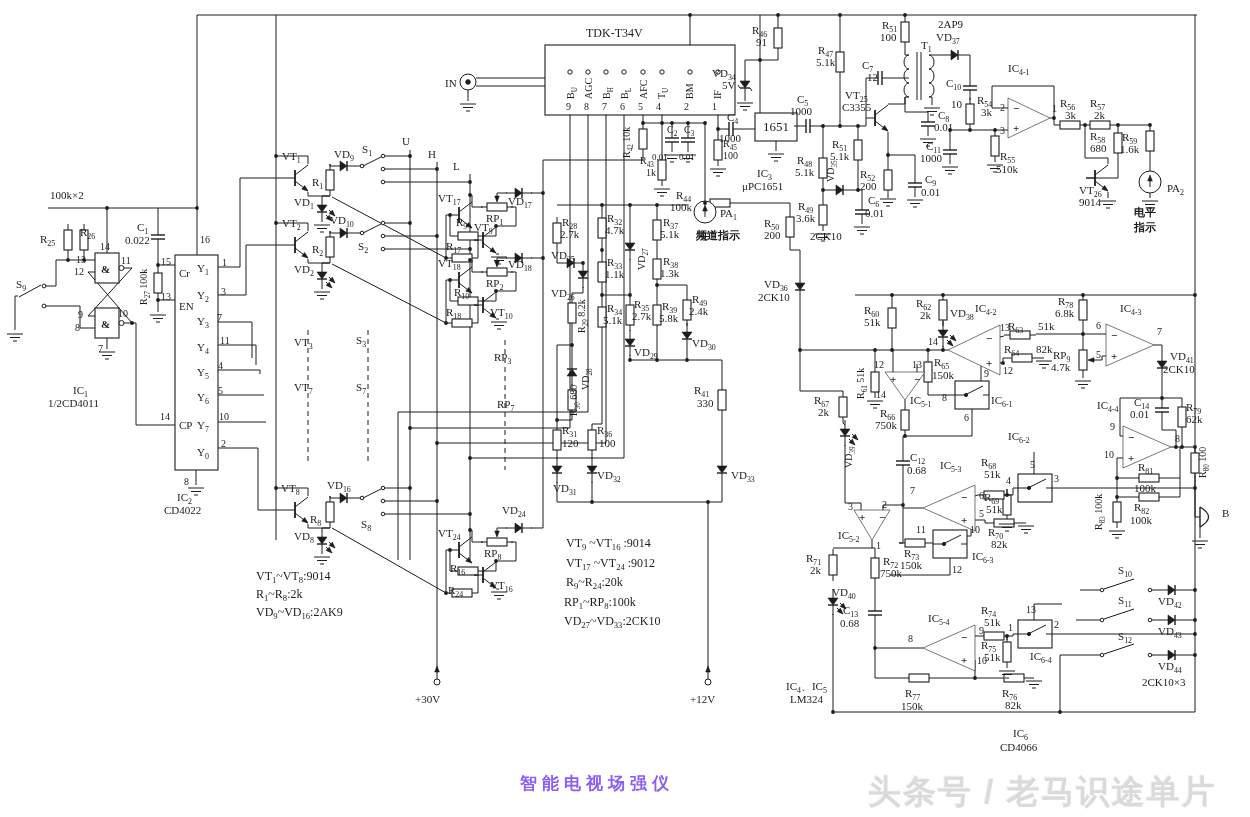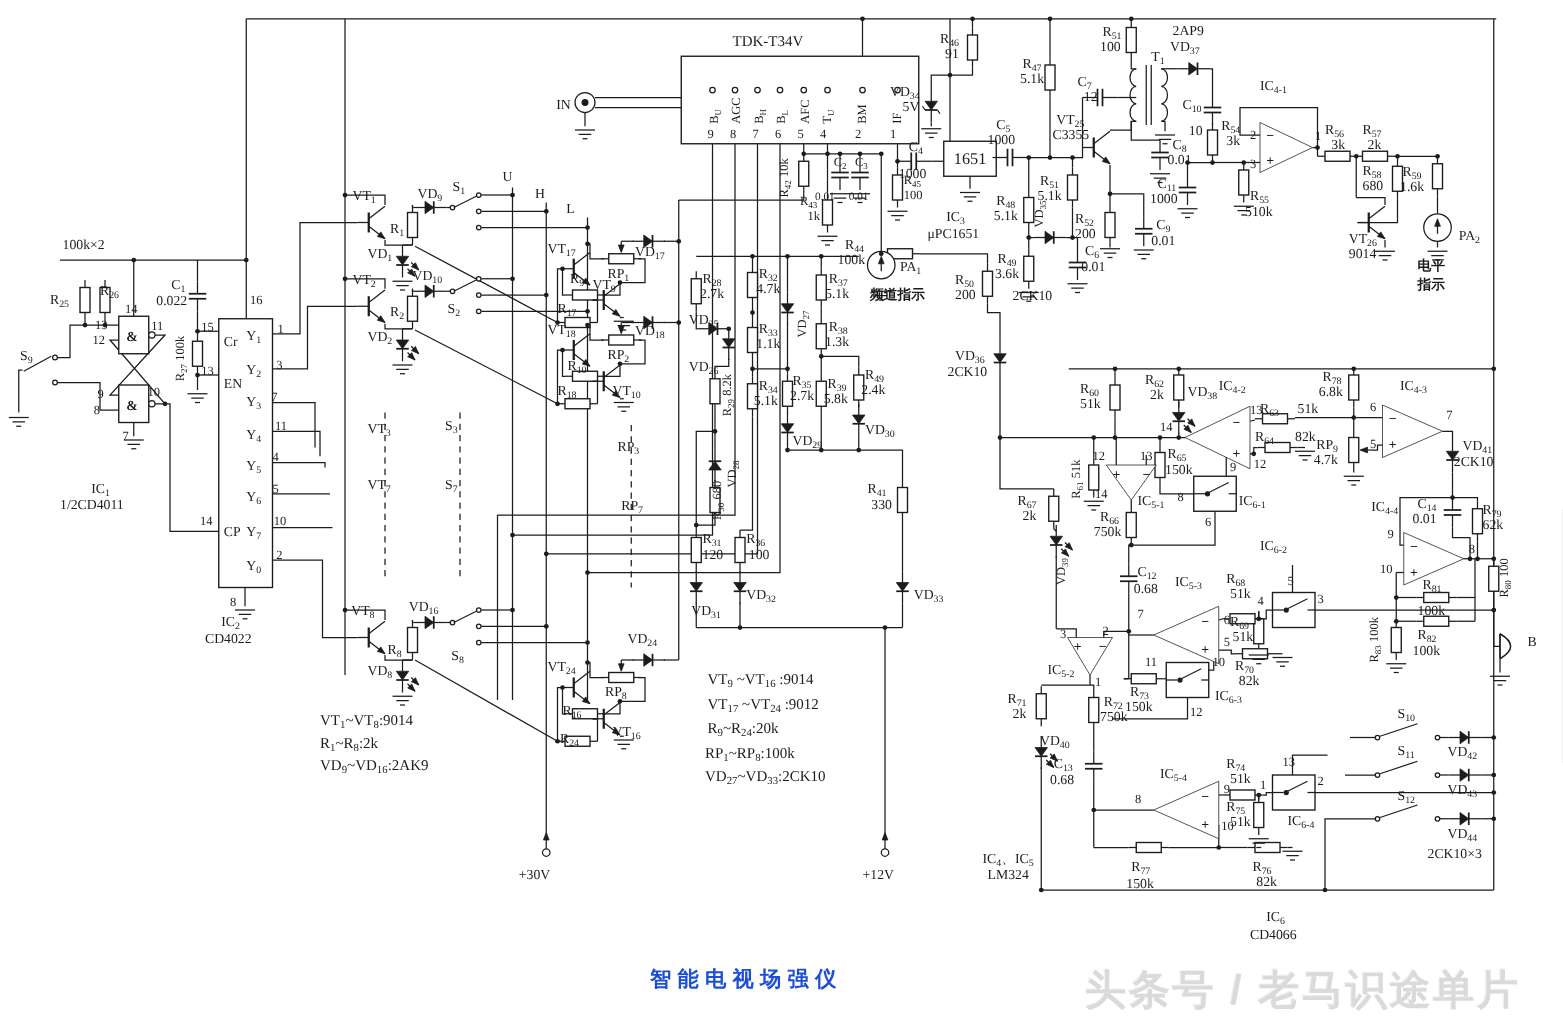--- a/index.html
+++ b/index.html
@@ -1,20 +1,20 @@
 <!DOCTYPE html>
 <html><head>
 <meta charset="utf-8">
 <style>
   html,body{margin:0;padding:0;background:#e8e8e8;}
   #page{position:relative;width:1250px;height:817px;background:#ffffff;overflow:hidden;
         font-family:"Liberation Serif", serif;}
   #sch{position:absolute;left:0;top:0;}
   #caption{position:absolute;left:520px;top:772px;font-size:17px;font-weight:bold;
-           letter-spacing:5px;color:#1d4ed8;}
+           letter-spacing:5px;color:#8b5cf6;}
   #watermark{position:absolute;left:868px;top:770px;font-size:33px;font-weight:bold;
              font-family:"Liberation Sans", sans-serif;color:#dadada;
              text-shadow:1px 1px 0 #fff,-1px -1px 0 #f2f2f2;letter-spacing:2px;}
   text{font-family:"Liberation Serif", serif;}
 </style>
 </head>
 <body>
 
 <div id="page">
   <svg id="sch" width="1250" height="817" viewBox="0 0 1250 817">

